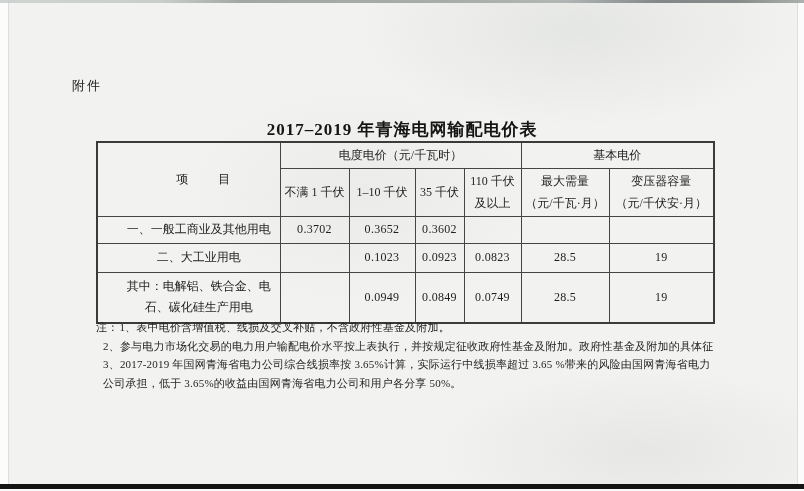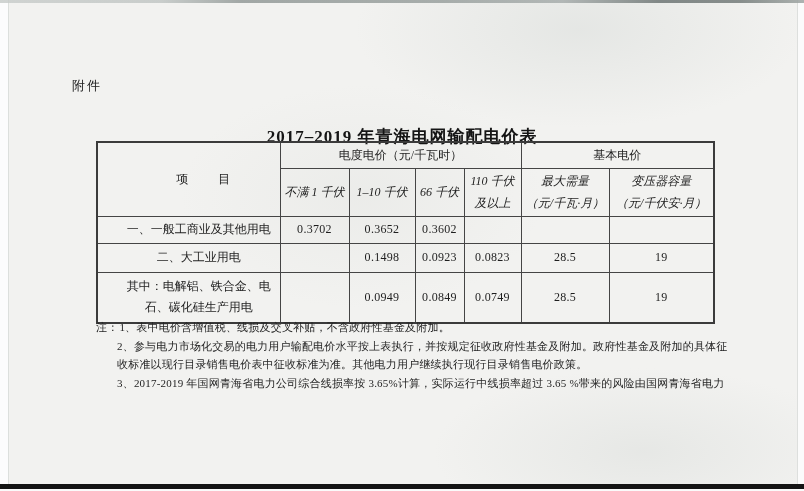--- a/index.html
+++ b/index.html
@@ -36,54 +36,54 @@
   .bottom-bar {
     position:absolute; left:0; right:0; bottom:2px; height:5px; background:#141414;
   }
   .bottom-white { position:absolute; left:0; right:0; bottom:0; height:2px; background:#fafafa; }
 
   .attachment {
     position:absolute; left:72px; top:77px;
     font-size:13px; letter-spacing:2px; color:#222;
   }
   .doc-title {
-    position:absolute; left:0; top:125px; width:804px;
+    position:absolute; left:0; top:118px; width:804px;
     text-align:center; font-size:17px; font-weight:bold; color:#151515;
     letter-spacing:1px;
   }
 
   table.price {
     position:absolute; left:96px; top:141px;
     width:617px; border-collapse:collapse; table-layout:fixed;
     border:2px solid #3b3b3b;
   }
   table.price td {
     border:1px solid #454545;
     font-size:12px; color:#1e1e1e;
     text-align:center; vertical-align:middle;
     overflow:hidden;
   }
   tr.h1 { height:26px; }
-  tr.h2 { height:48px;font-style:italic; }
+  tr.h2 { height:48px; }
   tr.r1 { height:27px; }
   tr.r2 { height:29px; }
   tr.r3 { height:51px; }
   td.item-head { letter-spacing:2px;padding-left:31px; }
   td.label {
     text-align:left; padding-left:24px; padding-right:4px; line-height:21px;
   }
   td.num { font-weight:normal; letter-spacing:.3px; }
   td.twoline div { line-height:22px; white-space:nowrap; }
 
   .notes {
     position:absolute; left:96px; top:318px; width:625px;
     font-size:11px; line-height:18.5px; color:#242424; letter-spacing:.2px;
   }
   .note-line { white-space:nowrap; }
-  .note-line.indent { margin-left:21px; }
+  .note-line.indent { margin-left:7px; }
   .note-prefix { margin-right:1px; }
 </style>
 </head>
 <body>
 
 <div class="screen">
 
   <div class="edge-left"></div>
   <div class="edge-right"></div>
   <div class="top-line"></div>
@@ -105,21 +105,21 @@
     </colgroup>
     <tbody>
       <tr class="h1">
         <td rowspan="2" class="item-head">项　　目</td>
         <td colspan="4">电度电价（元/千瓦时）</td>
         <td colspan="2">基本电价</td>
       </tr>
       <tr class="h2">
         <td>不满 1 千伏</td>
         <td>1–10 千伏</td>
-        <td>66 千伏</td>
+        <td>35 千伏</td>
         <td class="twoline">
           <div>110 千伏</div>
           <div>及以上</div>
         </td>
         <td class="twoline">
           <div>最大需量</div>
           <div>（元/千瓦·月）</div>
         </td>
         <td class="twoline">
           <div>变压器容量</div>
@@ -132,38 +132,38 @@
         <td class="num">0.3702</td>
         <td class="num">0.3652</td>
         <td class="num">0.3602</td>
         <td class="num"></td>
         <td class="num"></td>
         <td class="num"></td>
       </tr>
       <tr class="r2">
         <td class="label">二、大工业用电</td>
         <td class="num"></td>
-        <td class="num">0.1498</td>
+        <td class="num">0.1023</td>
         <td class="num">0.0923</td>
         <td class="num">0.0823</td>
         <td class="num">28.5</td>
         <td class="num">19</td>
       </tr>
       <tr class="r3">
         <td class="label">其中：电解铝、铁合金、电石、碳化硅生产用电</td>
         <td class="num"></td>
         <td class="num">0.0949</td>
         <td class="num">0.0849</td>
         <td class="num">0.0749</td>
         <td class="num">28.5</td>
         <td class="num">19</td>
       </tr>
     </tbody>
   </table>
 
   <div class="notes">
     <div class="note-line"><span class="note-prefix">注：</span><span>1、表中电价含增值税、线损及交叉补贴，不含政府性基金及附加。</span></div>
     <div class="note-line indent">2、参与电力市场化交易的电力用户输配电价水平按上表执行，并按规定征收政府性基金及附加。政府性基金及附加的具体征</div>
-    <div class="note-line indent">收标准以现行目录销售电价表中征收标准为准。其他电力用户继续执行现行目录销售电价政策。</div>
     <div class="note-line indent">3、2017-2019 年国网青海省电力公司综合线损率按 3.65%计算，实际运行中线损率超过 3.65 %带来的风险由国网青海省电力</div>
+    <div class="note-line indent">公司承担，低于 3.65%的收益由国网青海省电力公司和用户各分享 50%。</div>
   </div>
 
 </div>
 
 </body></html>

